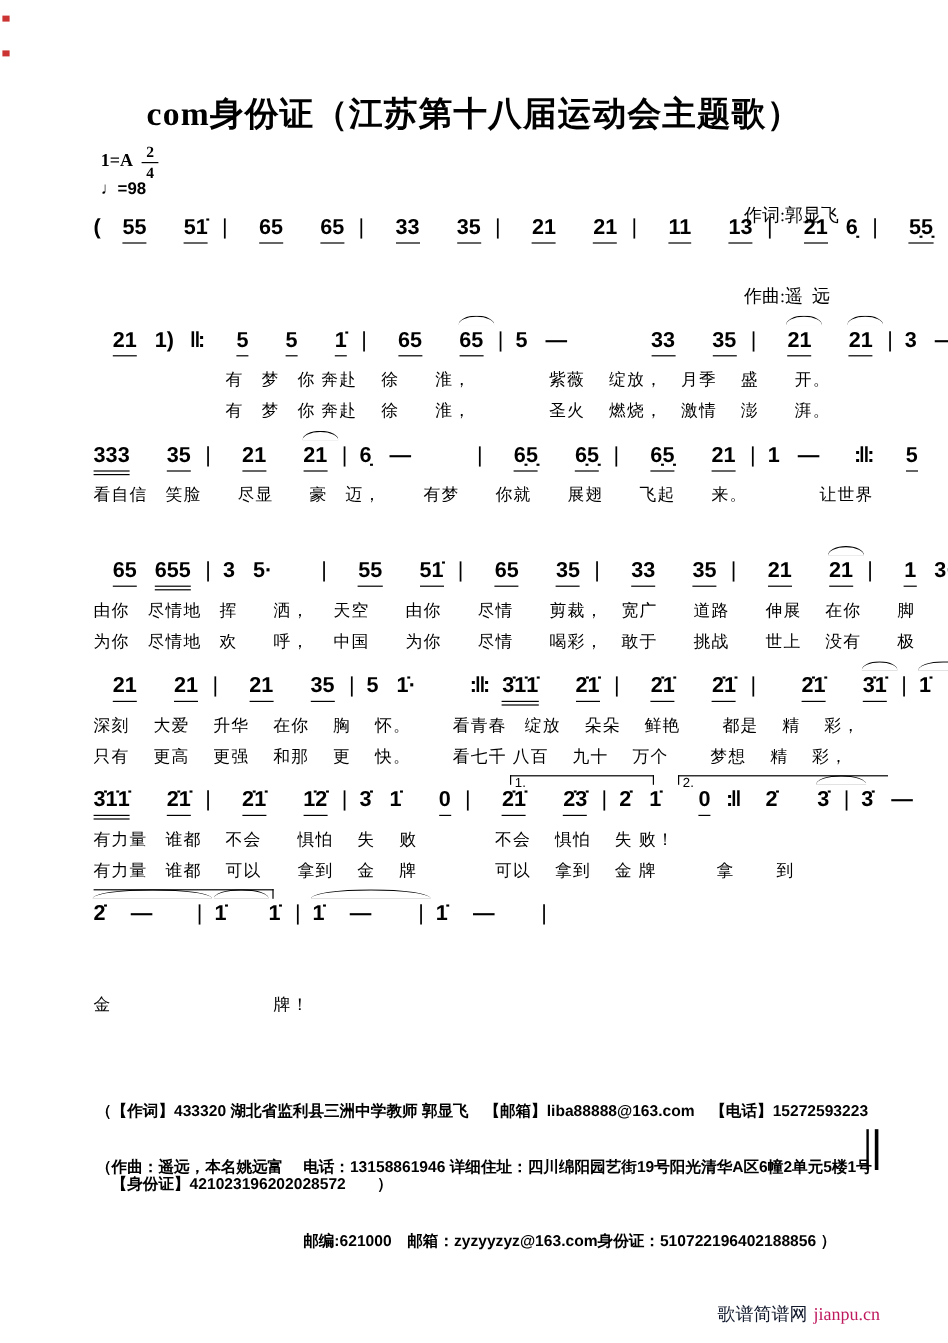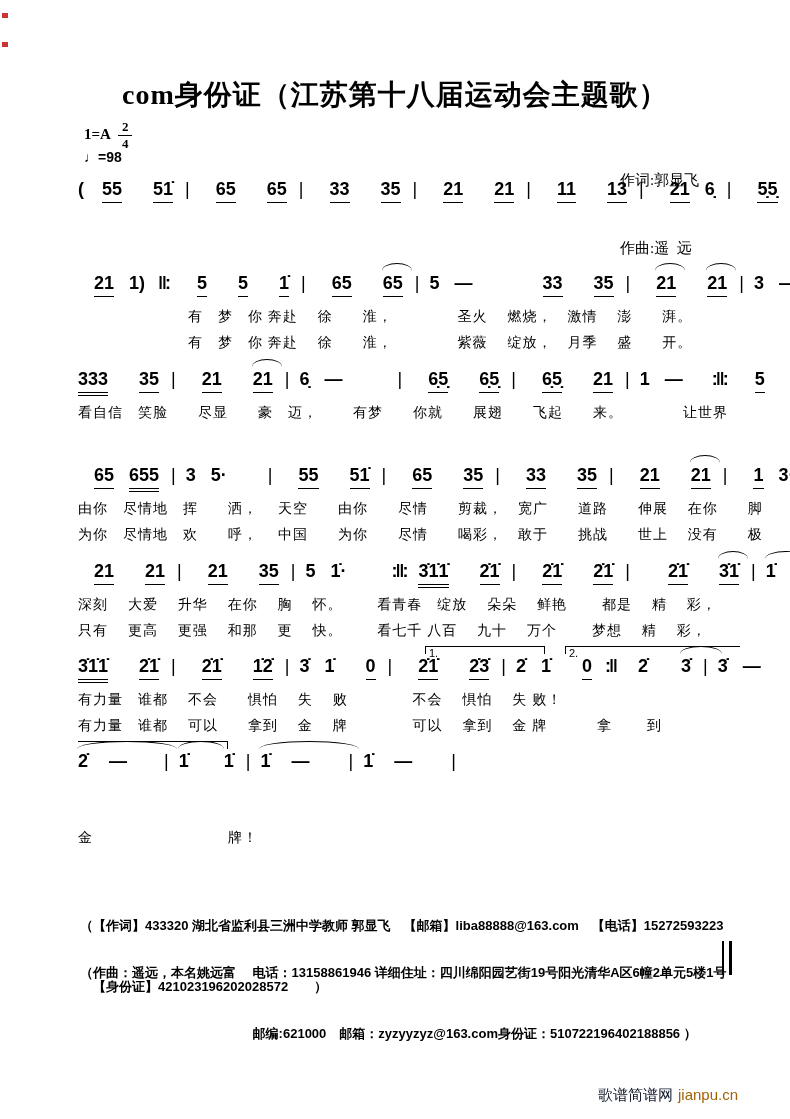--- a/index.html
+++ b/index.html
@@ -110,22 +110,22 @@
           <span class="tok n u1" style="margin-left: 55px;">33</span>
           <span class="tok n u1">35</span>
           <span class="tok b">|</span>
           <span class="tok n u1">21<span class="arc"></span></span>
           <span class="tok n u1">21<span class="arc"></span></span>
           <span class="tok b">|</span>
           <span class="tok n">3</span>
           <span class="tok d">—</span>
           <span class="tok b" style="margin-left: 18px;">|</span>
         </div>
+        <div class="lyric">　　　　　　　 有　梦　你 奔赴　 徐　　淮，　　　　 紫薇　 绽放，　月季　 盛　　开。</div>
         <div class="lyric">　　　　　　　 有　梦　你 奔赴　 徐　　淮，　　　　 圣火　 燃烧，　激情　 澎　　湃。</div>
-        <div class="lyric">　　　　　　　 有　梦　你 奔赴　 徐　　淮，　　　　 紫薇　 绽放，　月季　 盛　　开。</div>
       </div>
       <div class="sys sys3">
         <div class="notes">
           <span class="tok n u2">333</span>
           <span class="tok n u1">35</span>
           <span class="tok b">|</span>
           <span class="tok n u1">21</span>
           <span class="tok n u1">21<span class="arc"></span></span>
           <span class="tok b">|</span>
           <span class="tok n">6̣</span>
@@ -254,21 +254,21 @@
     <div>（【作词】433320 湖北省监利县三洲中学教师 郭显飞　【邮箱】liba88888@163.com　【电话】15272593223</div>
     <div>　【身份证】421023196202028572　　）</div>
   </div>
   <div class="footer footer2">
     <div>（作曲：遥远，本名姚远富　 电话：13158861946 详细住址：四川绵阳园艺街19号阳光清华A区6幢2单元5楼1号</div>
     <div>　　　　　　　　　　　　　 邮编:621000　邮箱：zyzyyzyz@163.com身份证：510722196402188856 ）</div>
   </div>
 
   <div class="endbar"></div>
 
-  <div class="watermark"><span style="color: #0f172a;">歌谱简谱网</span><span class="domain" style="color: #a16207;">jianpu.cn</span></div>
+  <div class="watermark"><span style="color: #0f172a;">歌谱简谱网</span><span class="domain" style="color: #be185d; font-family: Liberation Serif, serif;">jianpu.cn</span></div>
 
 <div class="volta lt rt" style="left: 425px; top: 646px; width: 120px;">
       <span class="vlabel">1.</span>
     </div>
     <div class="volta lt" style="left: 565px; top: 646px; width: 175px;">
       <span class="vlabel">2.</span>
     </div>
     <div class="volta rt" style="left: 78px; top: 741px; width: 150px;"></div>
   </div>
 

